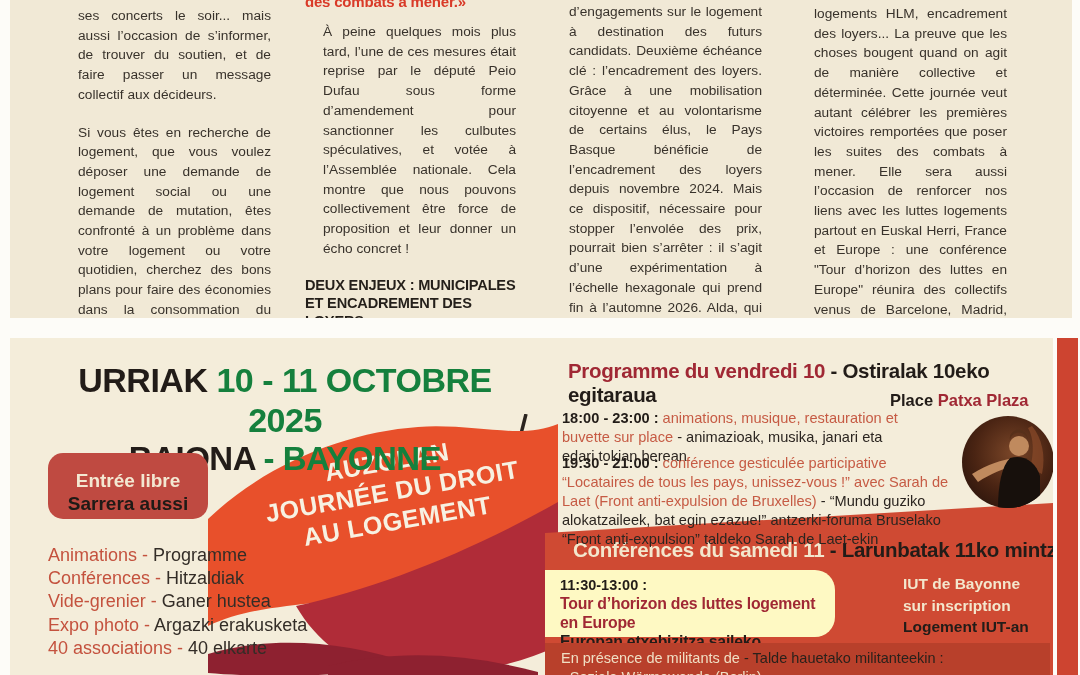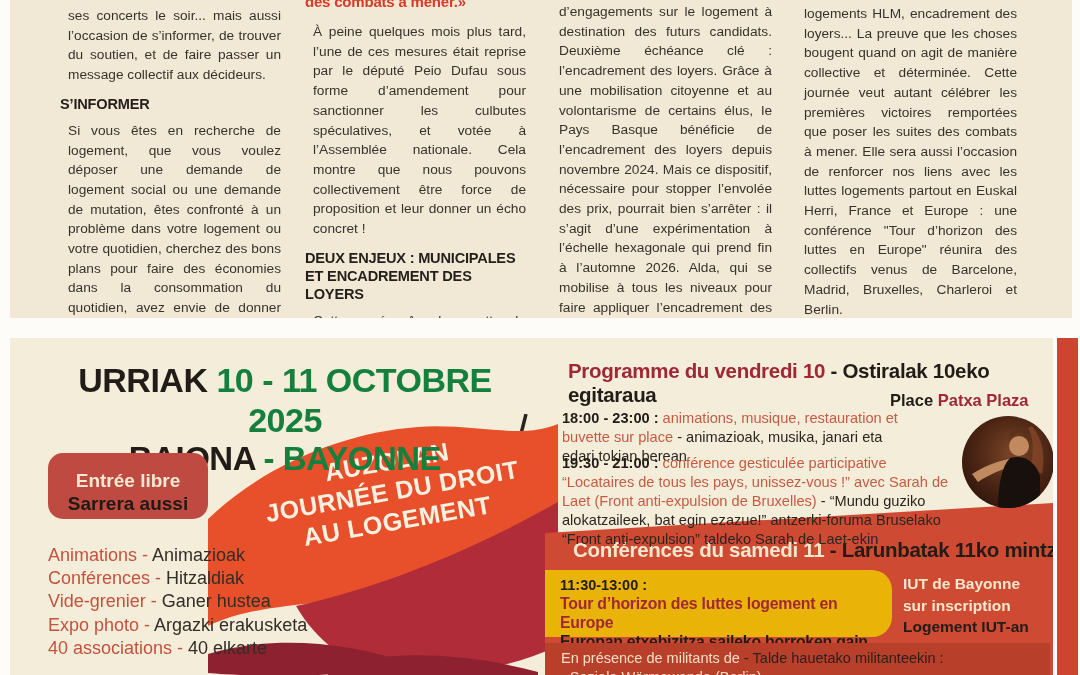--- a/index.html
+++ b/index.html
@@ -3,21 +3,21 @@
 <meta charset="utf-8">
 <style>
   html,body{margin:0;padding:0;}
   .page{position:relative;width:1080px;height:675px;background:#fdfcf8;
         font-family:"Liberation Sans",sans-serif;overflow:hidden;}
 
   
   .top-panel{position:absolute;left:10px;top:0;width:1062px;height:318px;background:#f1e9d6;overflow:hidden;}
   .col{position:absolute;top:0;width:229px;color:#38322b;}
   .col1{left:50px}.col2{left:295px}.col3{left:541px}.col4{left:786px}
-  .body{font-size:13.7px;line-height:19.7px;text-align:justify;margin:8px;}
+  .body{font-size:13.7px;line-height:19.7px;text-align:justify;margin:18px;}
   .col-h{font-size:14.6px;font-weight:bold;color:#241f1a;letter-spacing:-0.2px;margin:10px 0 4px;line-height:18px;}
   .quote-red{color:#d93a28;font-weight:bold;font-size:15px;line-height:17px;margin-top:-7px;letter-spacing:-0.2px;}
   .mt4{margin-top:4px}.mt6{margin-top:6px}.mt12{margin-top:12px}.mt2{margin-top:2px}
   .cta{color:#e13a28;font-weight:bold;font-size:13.5px;line-height:15.4px;margin-top:14px;letter-spacing:-0.2px;text-align:left;}
 
   
   .poster-panel{position:absolute;left:10px;top:338px;width:1043px;height:337px;background:#f4edda;overflow:hidden;}
   .side-stripe{position:absolute;left:1057px;top:338px;width:21px;height:337px;background:#cd4430;}
 
   .poster-title{position:absolute;left:30px;top:22px;width:490px;text-align:center;font-weight:bold;letter-spacing:-0.5px;z-index:3;}
@@ -46,41 +46,40 @@
   .time{font-weight:bold;color:#221c18;}
   .slot-fr{color:#c65b44;}
   .slot-eu{color:#2b2520;}
   .place{position:absolute;left:880px;top:53px;width:170px;font-size:16.5px;font-weight:bold;z-index:3;}
 
   .photo{position:absolute;left:952px;top:78px;width:92px;height:92px;border-radius:50%;overflow:hidden;z-index:4;}
 
   .saturday{position:absolute;left:535px;top:165px;width:508px;height:172px;background:#cf4a33;
             clip-path:polygon(0 30px,100% 0,100% 100%,0 100%);z-index:2;}
   .sat-title{position:absolute;left:28px;top:35px;font-size:20.5px;font-weight:bold;letter-spacing:-0.3px;white-space:nowrap;}
-  .whitebox{position:absolute;left:0;top:67px;width:347px;height:67px;background:#eab308;border-radius:0 20px 20px 0;
+  .whitebox{position:absolute;left:0;top:67px;width:290px;height:67px;background:#fef9c3;border-radius:0 20px 20px 0;
             box-sizing:border-box;padding:7px 8px 0 15px;}
   .wb-time{font-size:14.5px;font-weight:bold;color:#221c18;line-height:17px;}
   .wb-fr{font-size:15.8px;font-weight:bold;color:#a02834;line-height:19px;letter-spacing:-0.2px;}
   .wb-eu{font-size:15.8px;font-weight:bold;color:#221c18;line-height:19px;letter-spacing:-0.2px;}
   .venue{position:absolute;left:358px;top:70px;width:148px;text-align:left;font-size:15.5px;font-weight:bold;line-height:21.5px;}
   .darkbox{position:absolute;left:0;top:140px;width:505px;height:60px;background:#b8402b;
            box-sizing:border-box;padding:6px 0 0 16px;font-size:14.5px;line-height:18.6px;}
   .db-fr{color:#f0dfc4}
   .db-eu{color:#2a211b}
 </style>
 </head>
 <body>
 
 <div class="page">
 
   <section class="top-panel">
 
     <div class="col col1">
       <p class="body mt6">ses concerts le soir... mais aussi l’occasion de s’informer, de trouver du soutien, et de faire passer un message collectif aux décideurs.</p>
-      <div class="col-h">S’INFORMER</div>
       <p class="body">Si vous êtes en recherche de logement, que vous voulez déposer une demande de logement social ou une demande de mutation, êtes confronté à un problème dans votre logement ou votre quotidien, cherchez des bons plans pour faire des économies dans la consommation du quotidien,  avez envie de donner un peu de votre temps pour défendre le droit au logement : le village associatif, composé de plus de 40 structures, sera l’occasion de trouver les réponses à toutes ces questions. Les 6 espaces thématiques du village associatif :</p>
     </div>
 
     <div class="col col2">
       <div class="quote-red">des combats à mener.»</div>
       <p class="body mt12">À peine quelques mois plus tard, l’une de ces mesures était reprise par le député Peio Dufau sous forme d’amendement pour sanctionner les culbutes spéculatives, et votée à l’Assemblée nationale. Cela montre que nous pouvons collectivement être force de proposition et leur donner un écho concret !</p>
       <div class="col-h">DEUX ENJEUX : MUNICIPALES ET ENCADREMENT DES LOYERS</div>
       <p class="body">Cette année, Auzolan mettra le projecteur sur deux échéances majeures. Au printemps 2026, les élections municipales seront une occasion clé pour faire avancer le droit au logement à l’échelle locale. La conférence "Logement : quels défis pour les municipales ?" présentera tout ce que les élus</p>
     </div>
 
@@ -115,21 +114,21 @@
       <div class="l1"><span class="black">URRIAK </span><span class="crimson">10 - 11 OCTOBRE 2025</span></div>
       <div class="l2"><span class="black">BAIONA </span><span class="crimson">- BAYONNE</span></div>
     </div>
 
     <div class="entry-box">
       <div class="entry-fr">Entrée libre</div>
       <div class="entry-eu">Sarrera aussi</div>
     </div>
 
     <ul class="features">
-      <li><span class="feat-fr">Animations -</span><span class="feat-eu"> Animazioak</span></li>
+      <li><span class="feat-fr">Animations -</span><span class="feat-eu"> Programme</span></li>
       <li><span class="feat-fr">Conférences -</span><span class="feat-eu"> Hitzaldiak</span></li>
       <li><span class="feat-fr">Vide-grenier -</span><span class="feat-eu"> Ganer hustea</span></li>
       <li><span class="feat-fr">Expo photo -</span><span class="feat-eu"> Argazki erakusketa</span></li>
       <li><span class="feat-fr">40 associations -</span><span class="feat-eu"> 40 elkarte</span></li>
     </ul>
 
     <div class="friday-title"><span class="fr-crimson">Programme du vendredi 10</span><span class="fr-black"> - Ostiralak 10eko egitaraua</span></div>
 
     <p class="slot slot1"><span class="time">18:00 - 23:00 : </span><span class="slot-fr">animations, musique, restauration et buvette sur place </span><span class="slot-eu">- animazioak, musika, janari eta edari tokian berean</span></p>
 

